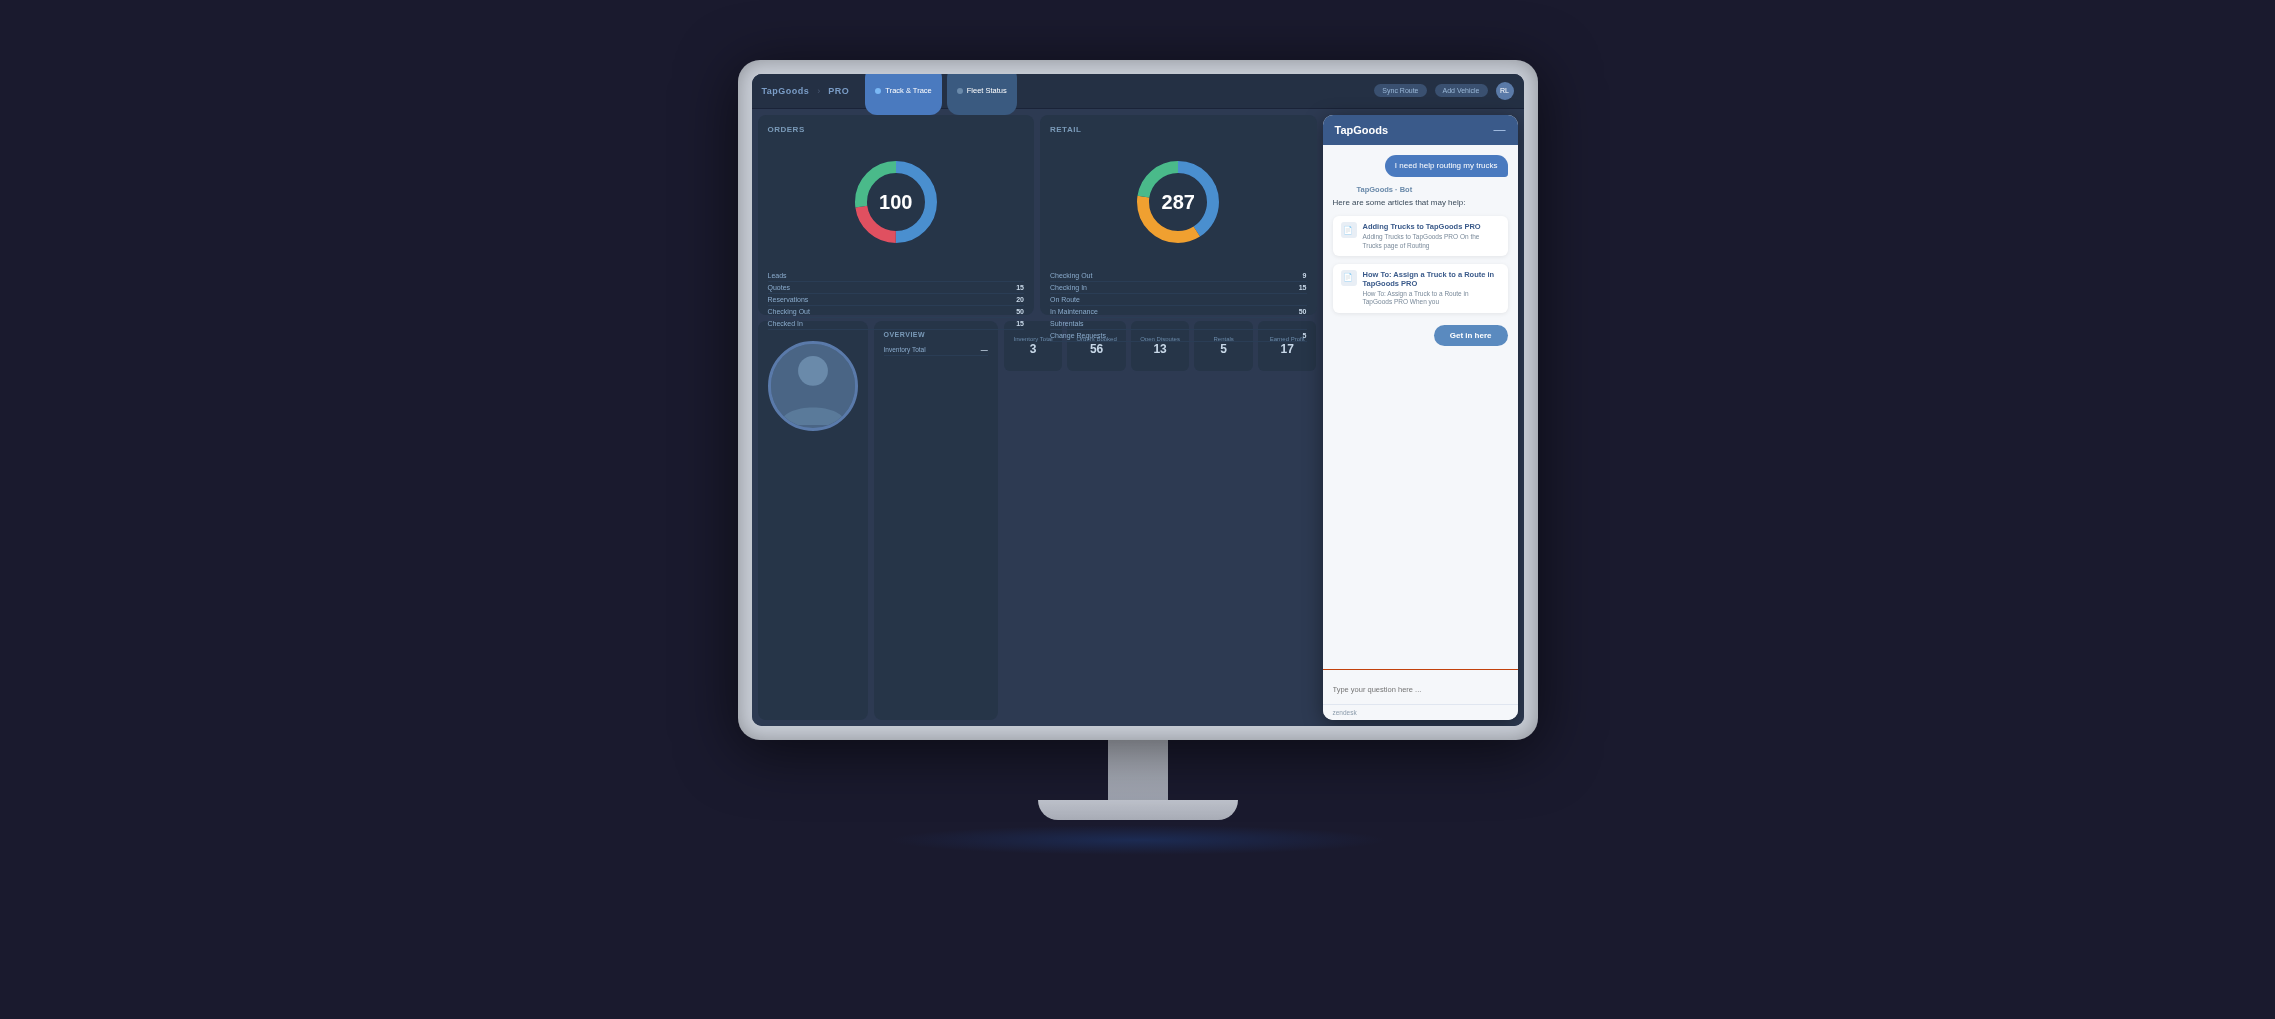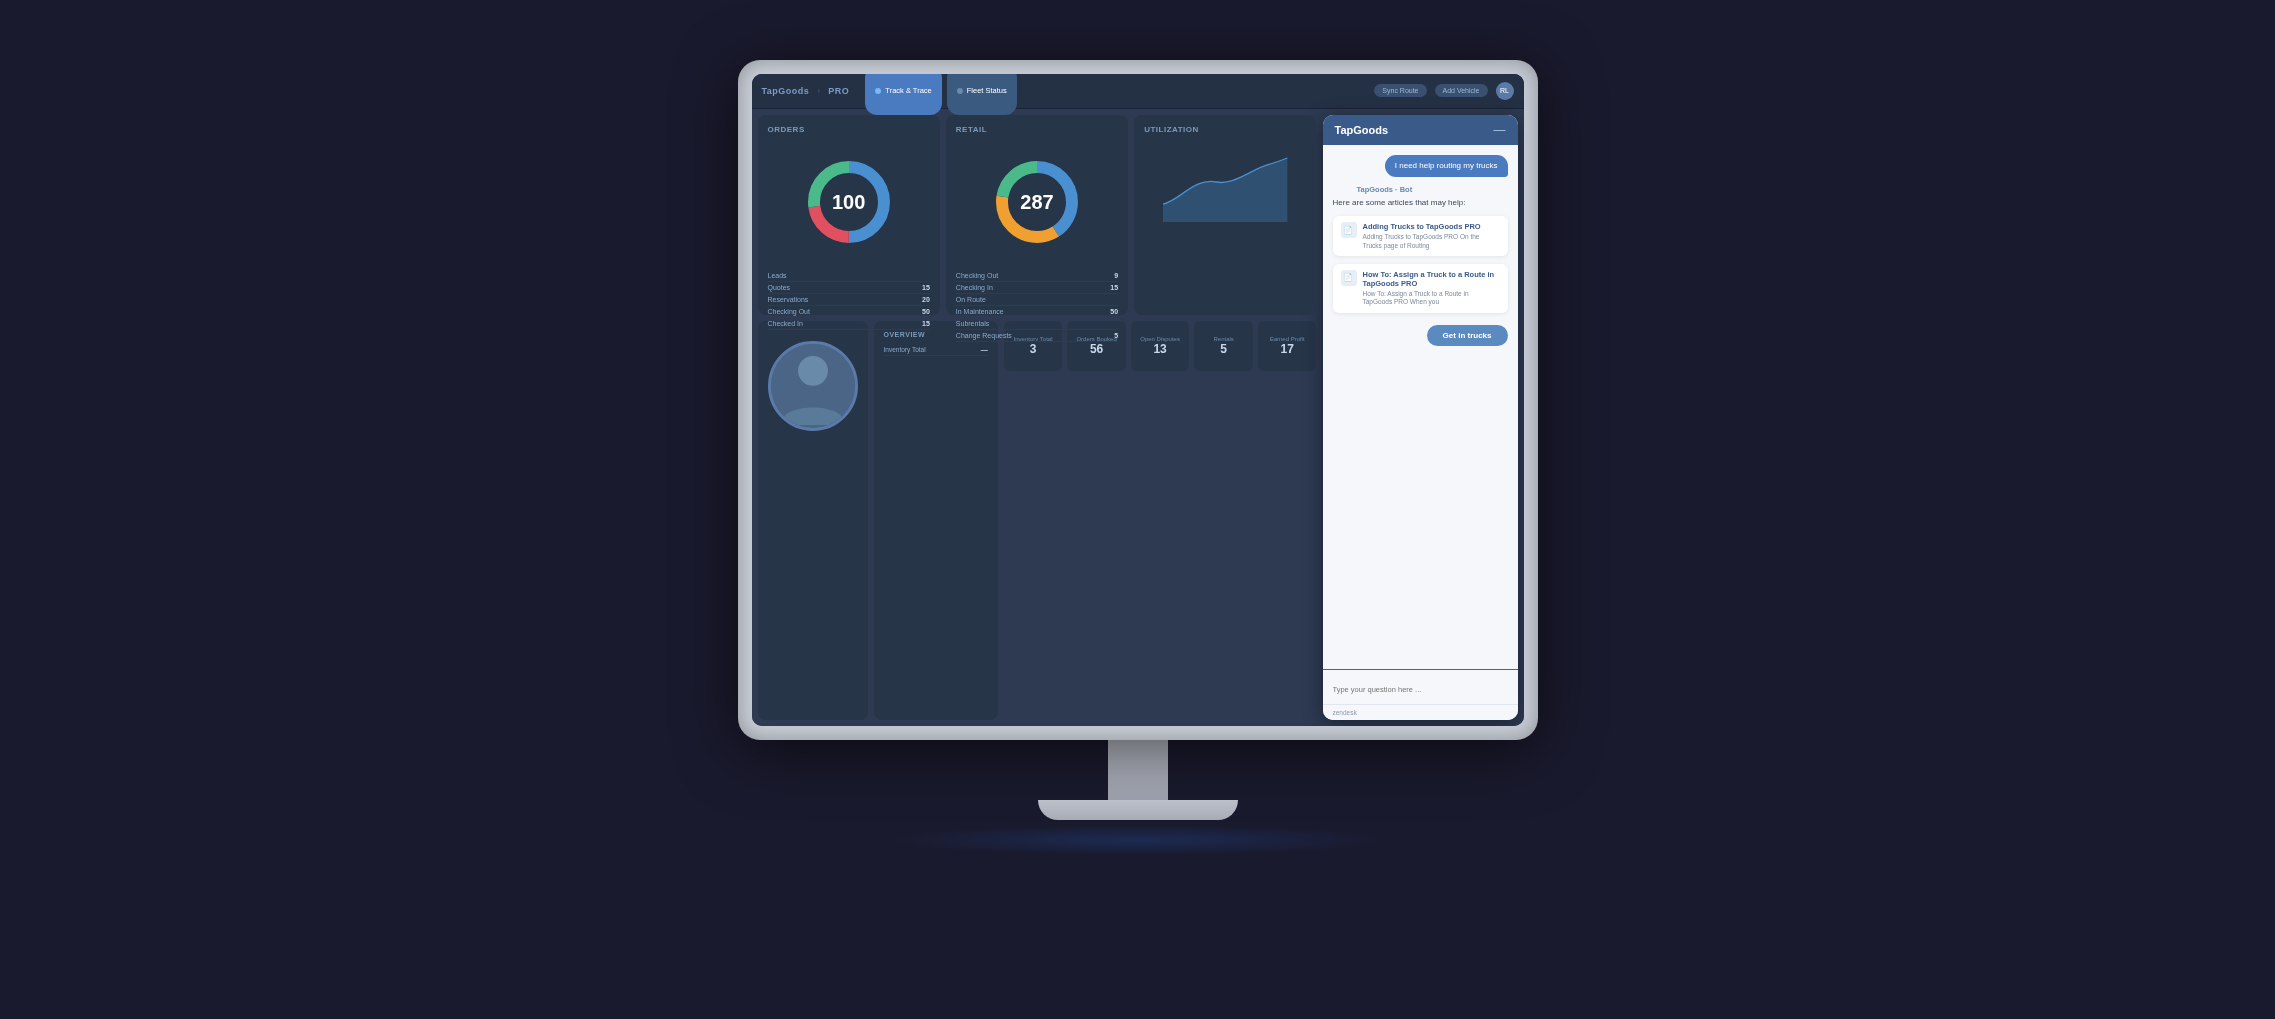--- a/index.html
+++ b/index.html
@@ -625,27 +625,20 @@
                     <span class="card-list-val"></span>
                   </div>
                   <div class="card-list-item">
                     <span>Change Requests</span>
                     <span class="card-list-val">5</span>
                   </div>
                 </div>
               </div>
 
 
-              <div class="card">
-                <div class="card-title">Utilization</div>
-                <svg viewBox="0 0 140 90" width="100%" height="80">
-                  <path d="M0,70 C20,65 35,40 60,45 C80,49 100,30 120,25 C130,22 135,20 140,18 L140,90 L0,90 Z" fill="rgba(74,143,207,0.3)"></path>
-                  <path d="M0,70 C20,65 35,40 60,45 C80,49 100,30 120,25 C130,22 135,20 140,18" fill="none" stroke="#4a8fcf" stroke-width="1.5"></path>
-                </svg>
-              </div>
 
             </div>
 
             <div class="stats-row">
 
               <div class="avatar-stats-card">
                 <div class="avatar-circle">
 
                   <svg width="90" height="90" viewBox="0 0 90 90">
                     <rect width="90" height="90" fill="#4a6585"></rect>
@@ -717,21 +710,21 @@
               </div>
 
               <div class="article-card">
                 <div class="article-icon">📄</div>
                 <div class="article-text">
                   <div class="article-title">How To: Assign a Truck to a Route in TapGoods PRO</div>
                   <div class="article-desc">How To: Assign a Truck to a Route in TapGoods PRO When you</div>
                 </div>
               </div>
 
-              <button class="get-touch-btn">Get in trucks</button>
+              <button class="get-touch-btn">Get in here</button>
 
             </div>
 
             <div class="chat-input-area">
               <input class="chat-input" type="text" placeholder="Type your question here ..." style="">
             </div>
 
             <div class="chat-footer">
               <span class="zendesk-label">zendesk</span>
             </div>

